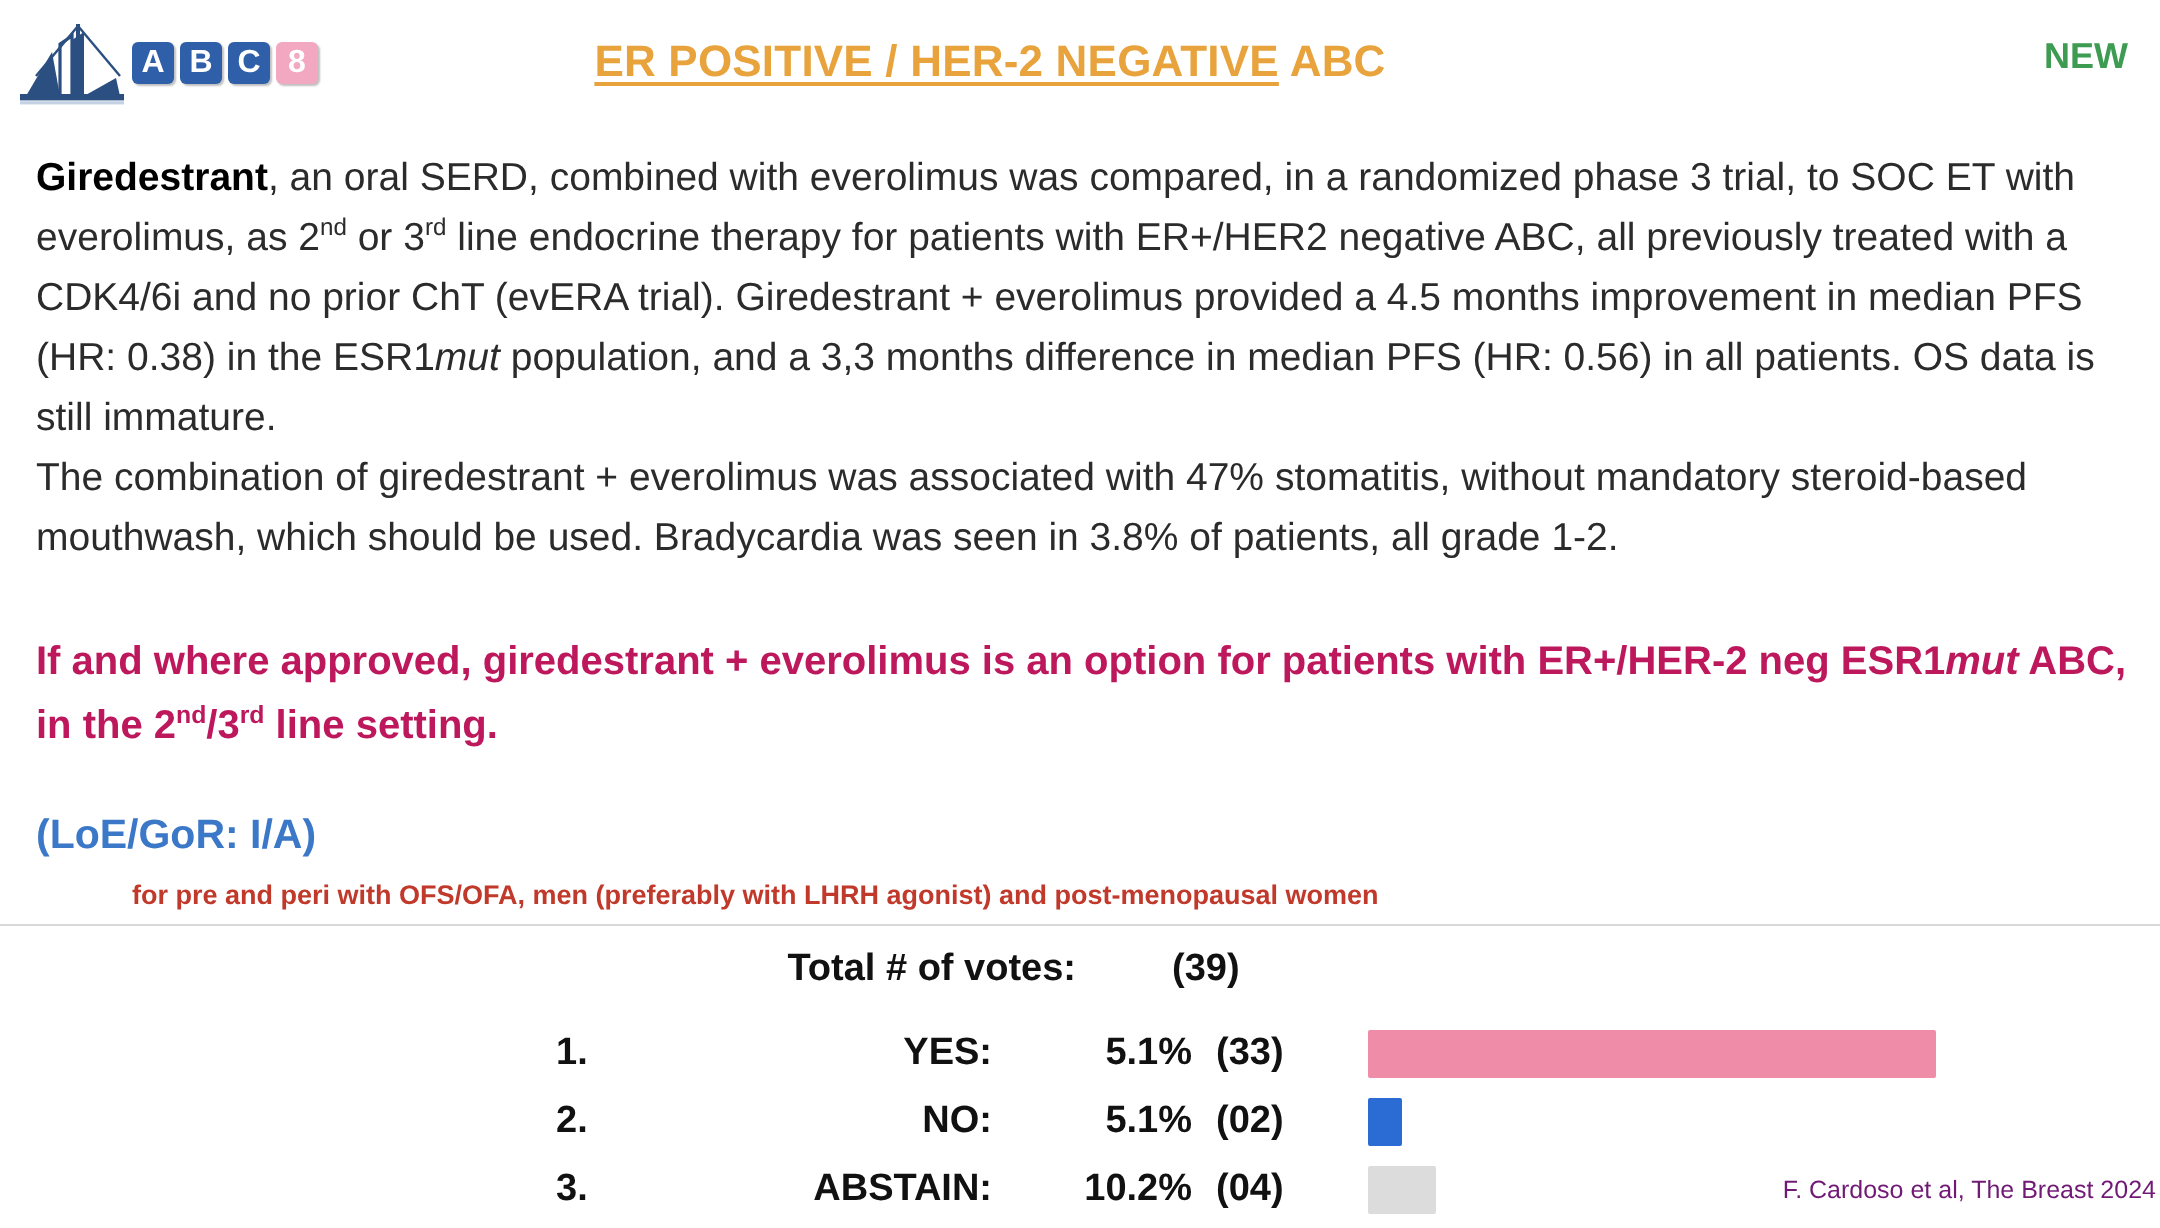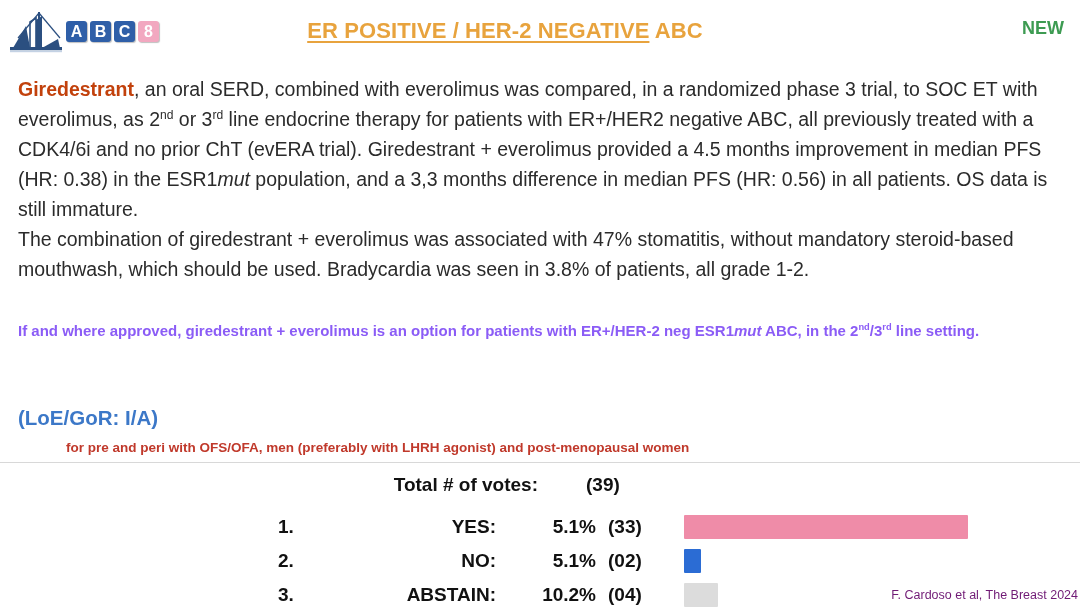--- a/index.html
+++ b/index.html
@@ -51,21 +51,21 @@
     line-height: 21px;
     text-align: center;
     font-family: "Liberation Sans", sans-serif;
     box-shadow: 1px 1px 1px rgba(0,0,0,0.25);
   }
   .logo-tile.blue { background: #2f5fa8; }
   .logo-tile.pink { background: #f2a8c0; }
 
   #slide-title {
     position: absolute;
-    left: 18px; top: 18px;
+    left: 8px; top: 18px;
     width: 974px;
     text-align: center;
     font-size: 22px;
     font-weight: bold;
     color: #e8a33d;
     letter-spacing: 0.1px;
   }
   #slide-title .u { text-decoration: underline; text-underline-offset: 3px; }
 
   #new-badge {
@@ -80,35 +80,35 @@
   #body-text {
     position: absolute;
     left: 18px; top: 74px;
     width: 1048px;
     font-size: 19.5px;
     line-height: 30px;
     color: #2b2b2b;
   }
   #body-text p { margin: 0; }
   .drug-name {
-    color: #c2410c;
+    color: #000000;
     font-weight: bold;
   }
   .ital { font-style: italic; }
   sup { font-size: 0.62em; vertical-align: super; line-height: 0; }
 
   
   #conclusion {
     position: absolute;
     left: 18px; top: 315px;
     width: 1050px;
-    font-size: 15px;
+    font-size: 20px;
     font-weight: bold;
     line-height: 32px;
-    color: #8b5cf6;
+    color: #be185d;
   }
   #conclusion p { margin: 0; }
   #loe {
     position: absolute;
     left: 18px; top: 386px;
     font-size: 20.5px;
     font-weight: bold;
     color: #3c78c8;
     margin-top: 20px;
   }

